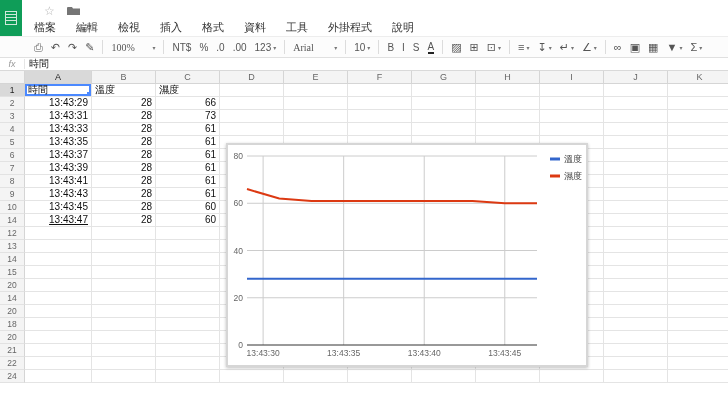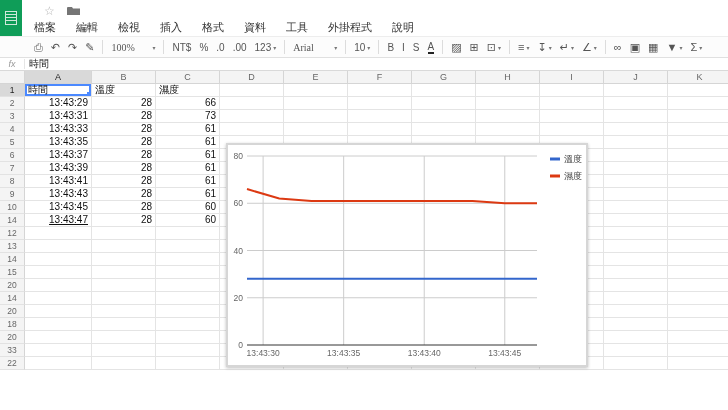--- a/index.html
+++ b/index.html
@@ -487,35 +487,49 @@
       <div class="cell" style="min-width: 64px; width: 64px;"></div>
       <div class="cell" style="min-width: 64px; width: 64px;"></div>
       <div class="cell" style="min-width: 64px; width: 64px;"></div>
       <div class="cell" style="min-width: 64px; width: 64px;"></div>
       <div class="cell" style="min-width: 64px; width: 64px;"></div>
       <div class="cell" style="min-width: 64px; width: 64px;"></div>
       <div class="cell" style="min-width: 64px; width: 64px;"></div>
       <div class="cell" style="min-width: 64px; width: 64px;"></div>
     </div>
     <div class="gridrow">
-      <div class="rowhead">33</div>
+      <div class="rowhead">21</div>
       <div class="cell" style="min-width: 67px; width: 67px;"></div>
       <div class="cell" style="min-width: 64px; width: 64px;"></div>
       <div class="cell" style="min-width: 64px; width: 64px;"></div>
       <div class="cell" style="min-width: 64px; width: 64px;"></div>
       <div class="cell" style="min-width: 64px; width: 64px;"></div>
       <div class="cell" style="min-width: 64px; width: 64px;"></div>
       <div class="cell" style="min-width: 64px; width: 64px;"></div>
       <div class="cell" style="min-width: 64px; width: 64px;"></div>
       <div class="cell" style="min-width: 64px; width: 64px;"></div>
       <div class="cell" style="min-width: 64px; width: 64px;"></div>
       <div class="cell" style="min-width: 64px; width: 64px;"></div>
     </div>
     <div class="gridrow">
       <div class="rowhead">22</div>
+      <div class="cell" style="min-width: 67px; width: 67px;"></div>
+      <div class="cell" style="min-width: 64px; width: 64px;"></div>
+      <div class="cell" style="min-width: 64px; width: 64px;"></div>
+      <div class="cell" style="min-width: 64px; width: 64px;"></div>
+      <div class="cell" style="min-width: 64px; width: 64px;"></div>
+      <div class="cell" style="min-width: 64px; width: 64px;"></div>
+      <div class="cell" style="min-width: 64px; width: 64px;"></div>
+      <div class="cell" style="min-width: 64px; width: 64px;"></div>
+      <div class="cell" style="min-width: 64px; width: 64px;"></div>
+      <div class="cell" style="min-width: 64px; width: 64px;"></div>
+      <div class="cell" style="min-width: 64px; width: 64px;"></div>
+    </div>
+    <div class="gridrow">
+      <div class="rowhead">24</div>
       <div class="cell" style="min-width: 67px; width: 67px;"></div>
       <div class="cell" style="min-width: 64px; width: 64px;"></div>
       <div class="cell" style="min-width: 64px; width: 64px;"></div>
       <div class="cell" style="min-width: 64px; width: 64px;"></div>
       <div class="cell" style="min-width: 64px; width: 64px;"></div>
       <div class="cell" style="min-width: 64px; width: 64px;"></div>
       <div class="cell" style="min-width: 64px; width: 64px;"></div>
       <div class="cell" style="min-width: 64px; width: 64px;"></div>
       <div class="cell" style="min-width: 64px; width: 64px;"></div>
       <div class="cell" style="min-width: 64px; width: 64px;"></div>

